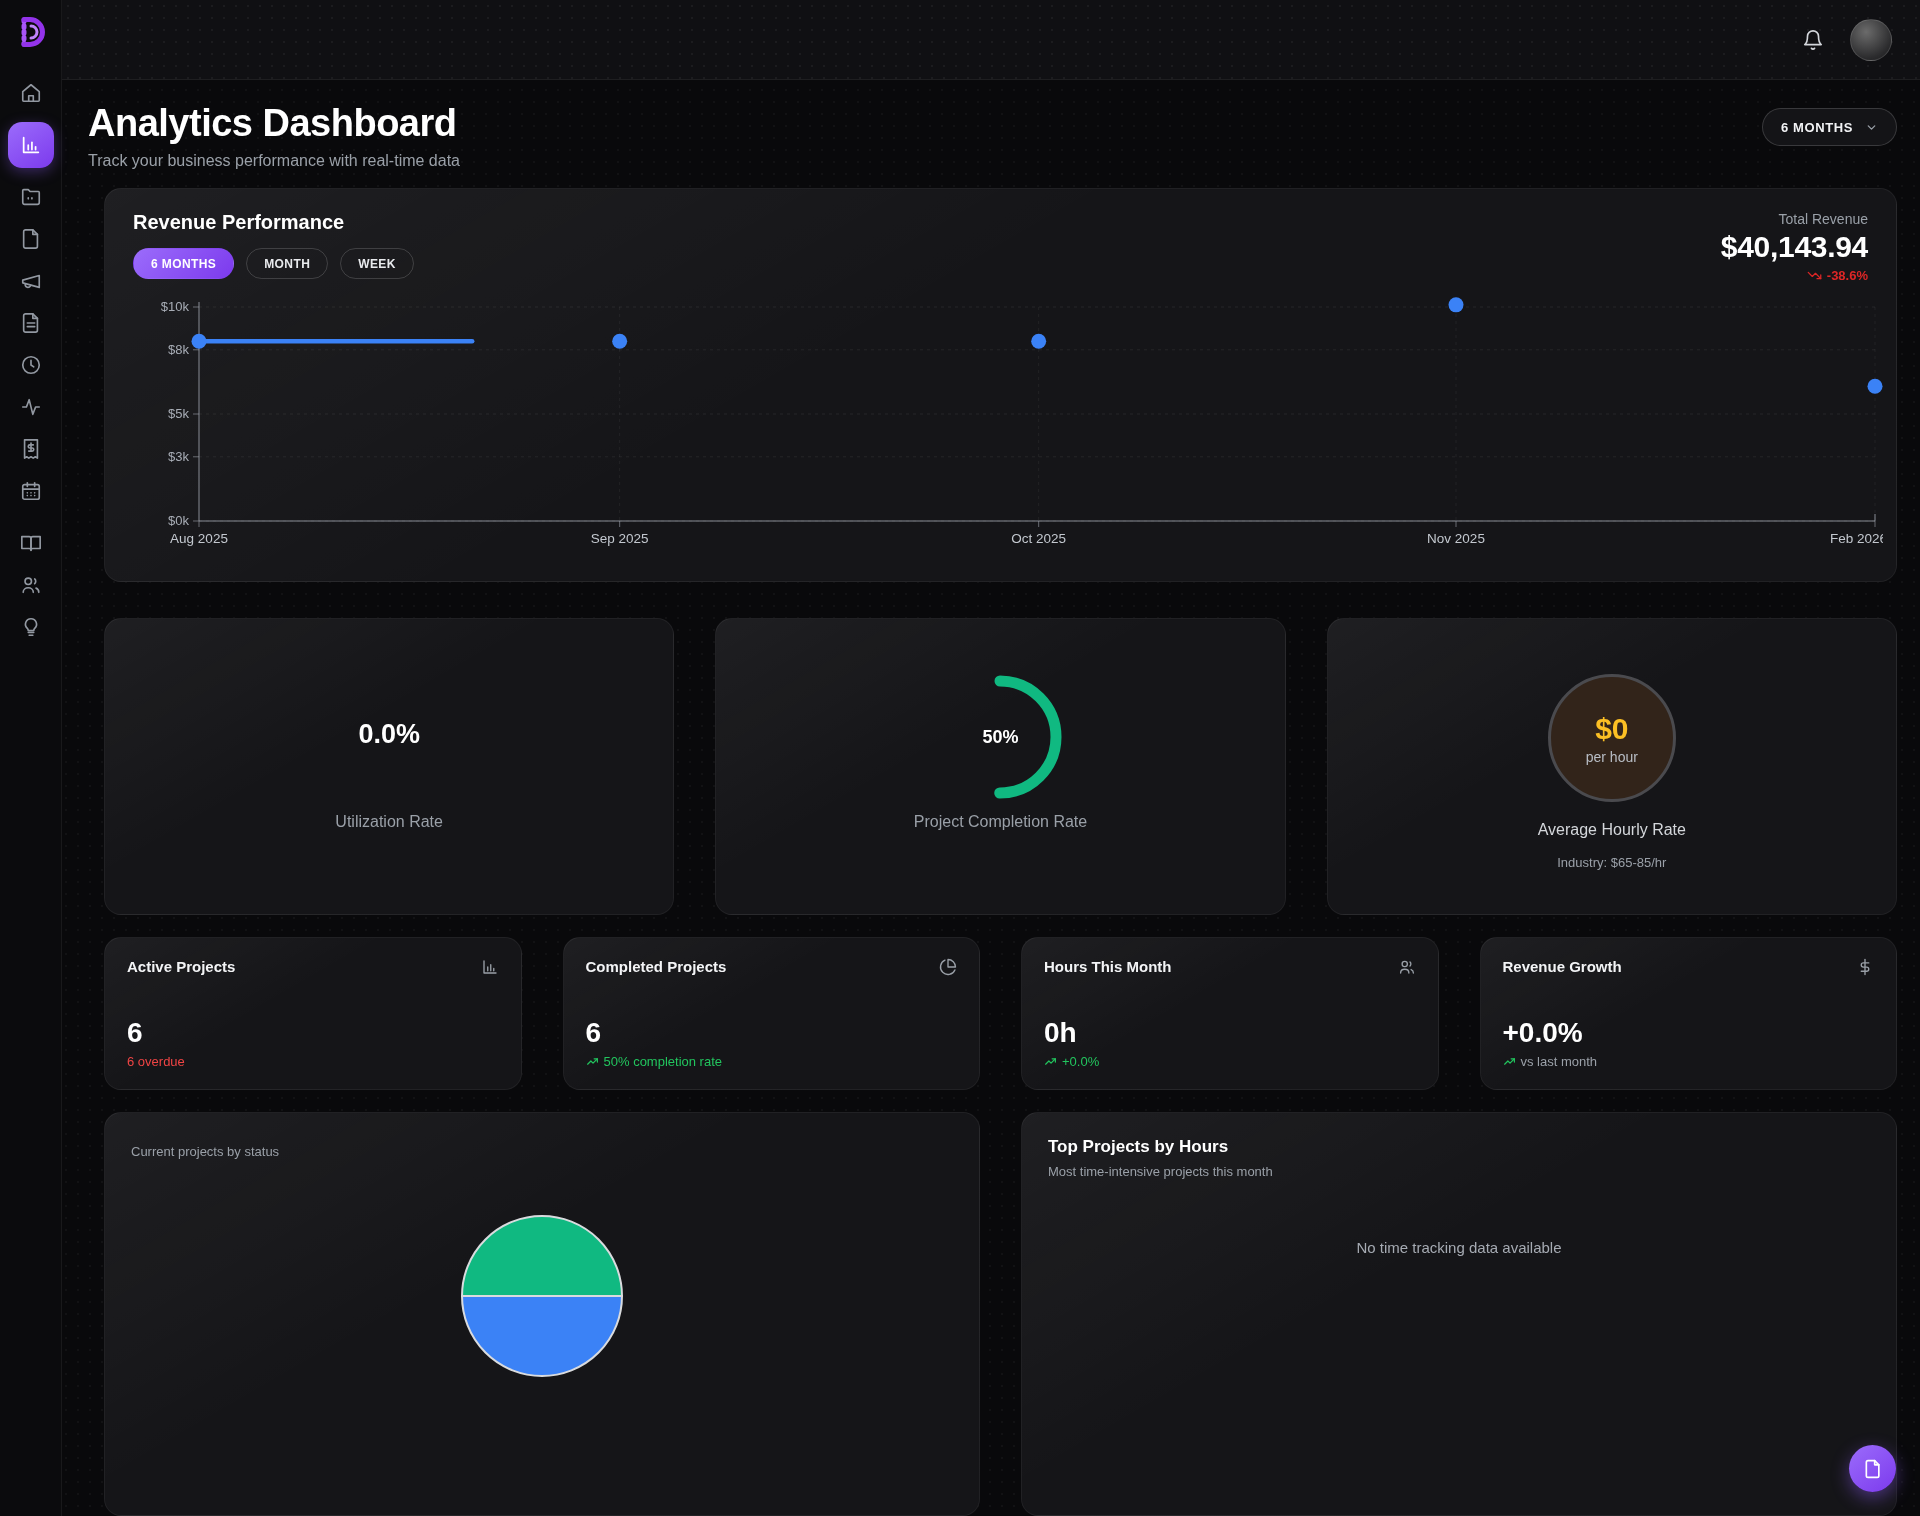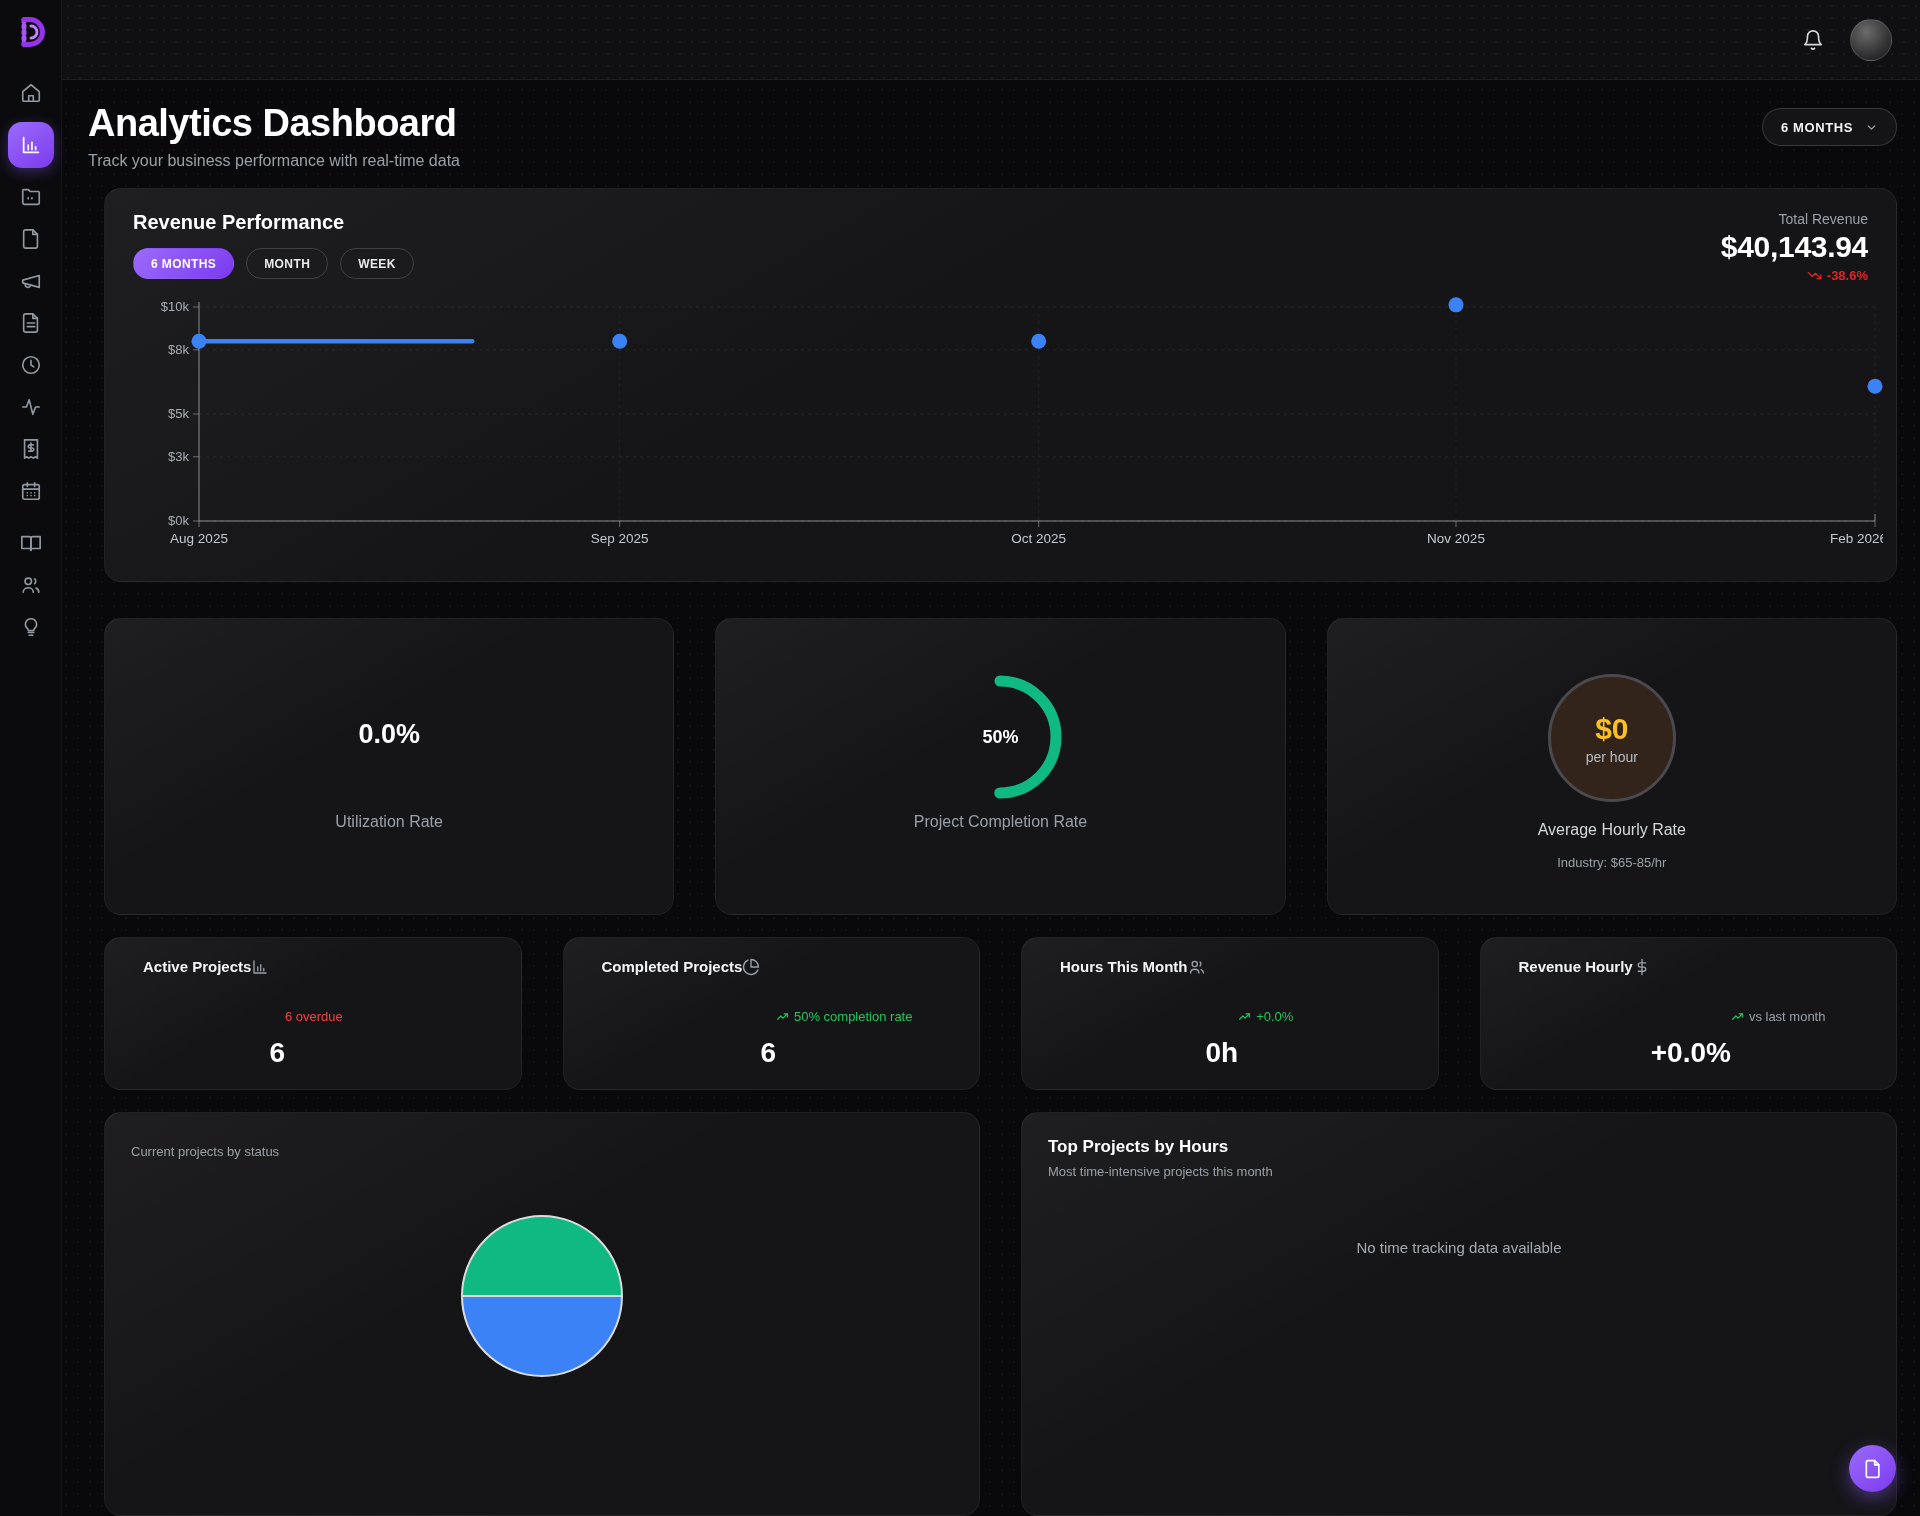--- a/index.html
+++ b/index.html
@@ -95,21 +95,21 @@
     width:128px; height:128px; border-radius:50%;
     background:#32241a; border:3px solid #4a4a4e;
     display:flex; flex-direction:column; align-items:center; justify-content:center; gap:3px;
   }
   .rate-value { font-size:30px; font-weight:800; color:#fbbf24; }
   .rate-unit { font-size:14px; color:#b9bec6; }
   .kpi-label2 { font-size:16px; color:#d4d7db; }
   .kpi-sub { font-size:13px; color:#9aa0a8; margin-top:6px; }
   
   .stat-row { margin-top:22px; display:grid; grid-template-columns:repeat(4,1fr); gap:25px; }
-  .stat-card { height:153px; padding:20px 38px; display:flex; flex-direction:row; }
+  .stat-card { height:153px; padding:20px 22px; display:flex; flex-direction:column; }
   .stat-top { display:flex; justify-content:space-between; align-items:flex-start; }
   .stat-title { font-size:15px; font-weight:700; color:#f3f4f6; }
   .stat-icon { color:#9aa0a8; }
   .stat-value { margin-top:auto; font-size:28px; font-weight:800; }
   .stat-sub { margin-top:5px; font-size:13px; display:flex; align-items:center; gap:5px; }
   .stat-sub.red { color:#ef4444; }
   .stat-sub.green { color:#22c55e; }
   .stat-sub.gray { color:#9aa0a8; }
   .stat-sub .up { color:#22c55e; }
   
@@ -400,21 +400,21 @@
       <div class="stat-sub green">
         <svg class="icon up" width="13" height="13" viewBox="0 0 24 24" fill="none" stroke="currentColor" stroke-width="2.2" stroke-linecap="round" stroke-linejoin="round">
             <path d="M3 17l6-6 4 4 8-8"></path>
             <path d="M15 7h6v6"></path>
           </svg>
         <span>+0.0%</span>
       </div>
     </div>
     <div class="card stat-card">
       <div class="stat-top">
-        <span class="stat-title">Revenue Hourly</span>
+        <span class="stat-title">Revenue Growth</span>
         <svg class="icon stat-icon" width="18" height="18" viewBox="0 0 24 24" fill="none" stroke="currentColor" stroke-width="1.8" stroke-linecap="round" stroke-linejoin="round">
             <path d="M12 2v20"></path>
             <path d="M17 6.5H9.8a2.8 2.8 0 0 0 0 5.6h4.4a2.8 2.8 0 0 1 0 5.6H7"></path>
           </svg>
       </div>
       <div class="stat-value">+0.0%</div>
       <div class="stat-sub gray">
         <svg class="icon up" width="13" height="13" viewBox="0 0 24 24" fill="none" stroke="currentColor" stroke-width="2.2" stroke-linecap="round" stroke-linejoin="round">
             <path d="M3 17l6-6 4 4 8-8"></path>
             <path d="M15 7h6v6"></path>

